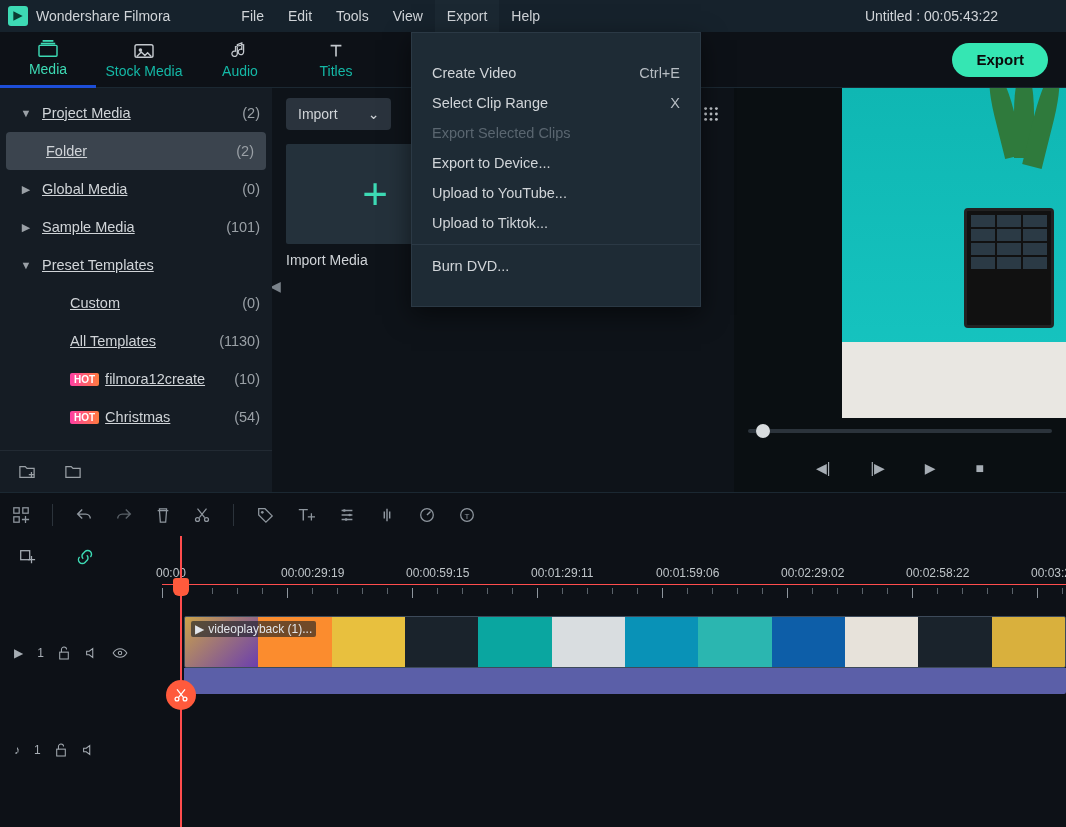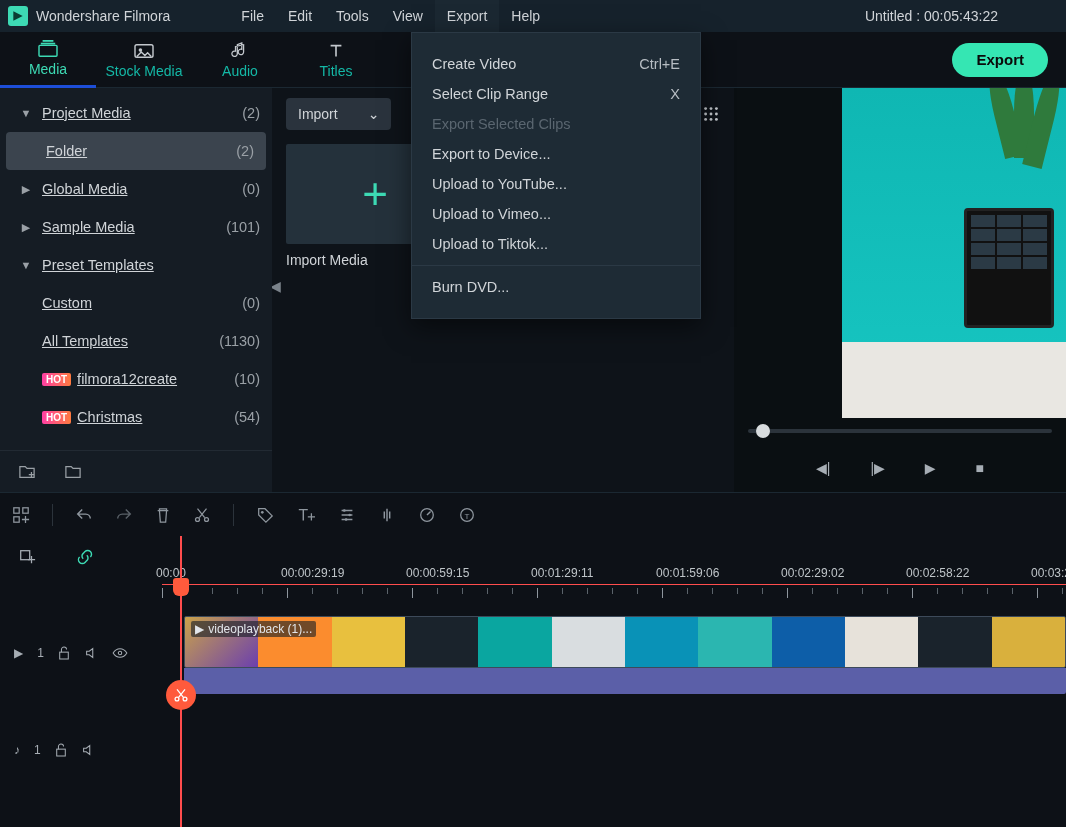--- a/index.html
+++ b/index.html
@@ -23,21 +23,21 @@
 .tab-icon{margin-bottom:2px;height:20px;display:flex;align-items:center;}
 .export-btn{background:#35e6b3;color:#0a0a0a;font-weight:600;border:none;border-radius:18px;height:34px;padding:0 24px;margin-right:18px;font-size:15px;cursor:pointer;}
 
 
 .mainrow{display:flex;height:404px;background:#0d1117;}
 
 
 .sidebar{width:272px;background:#151c24;display:flex;flex-direction:column;}
 .sidelist{flex:1;overflow:hidden;padding-top:6px;}
 .sideitem{display:flex;align-items:center;height:38px;padding:0 12px 0 18px;font-size:14.5px;cursor:pointer;}
-.sideitem.child{padding-left:42px;}
+.sideitem.child{padding-left:42px;margin-left:28px;}
 .sideitem .tri{width:16px;text-align:center;color:#9aa0a6;font-size:11px;margin-right:8px;}
 .sideitem .lbl{flex:1;text-decoration:underline;}
 .sideitem .cnt{color:#9aa0a6;}
 .sideitem.sel{background:#3b444e;border-radius:4px;margin:0 6px;padding-right:12px;padding-left:40px;}
 .hotbadge{background:linear-gradient(90deg,#ff3fa4,#ff7b3f);color:#fff;font-size:10px;font-weight:700;padding:1px 4px;border-radius:2px;margin-right:6px;}
 .sidefoot{display:flex;align-items:center;height:42px;border-top:1px solid #222a33;padding-left:18px;gap:28px;}
 .mini-ic{color:#9aa0a6;cursor:pointer;}
 
 
 .content{flex:1;background:#0e1319;padding:10px 14px;position:relative;overflow:hidden;}
@@ -71,21 +71,21 @@
 .monitor{position:absolute;right:12px;top:120px;width:90px;height:120px;background:#111;border-radius:4px;border:3px solid #222;}
 .mon-grid{display:grid;grid-template-columns:repeat(3,1fr);gap:2px;padding:4px;}
 .mon-grid div{height:12px;background:#2b3a45;}
 .desk{position:absolute;bottom:0;left:0;width:100%;height:76px;background:#e9e7e2;}
 .play-slider{height:26px;padding:0 14px;display:flex;align-items:center;}
 .slider-track{flex:1;height:4px;background:#2b333b;border-radius:2px;position:relative;}
 .slider-knob{position:absolute;left:8px;top:-5px;width:14px;height:14px;border-radius:50%;background:#d8dcde;}
 .play-ctrls{height:48px;display:flex;align-items:center;justify-content:center;gap:40px;font-size:15px;}
 
 
-.export-menu{position:absolute;left:411px;top:32px;width:290px;background:#1e2b35;border:1px solid #2b3945;box-shadow:0 8px 24px rgba(0,0,0,.5);z-index:50;padding:16px 0;font-size:14.5px;}
+.export-menu{position:absolute;left:411px;top:32px;width:290px;background:#1e2b35;border:1px solid #2b3945;box-shadow:0 8px 24px rgba(0,0,0,.5);z-index:50;padding:25px 0;font-size:14.5px;}
 .export-menu .mi{display:flex;align-items:center;height:30px;padding:0 20px;cursor:pointer;}
 .export-menu .mi span.sc{margin-left:auto;color:#b7bdc3;}
 .export-menu .mi.disabled{color:#5a6670;cursor:default;}
 .export-menu hr{border:none;border-top:1px solid #2b3945;margin:6px 0;}
 
 
 .toolbar{height:44px;background:#0d1117;border-top:1px solid #1b2832;display:flex;align-items:center;padding:0 12px;gap:22px;}
 .tool-ic{color:#8e969e;cursor:pointer;}
 .vdiv{width:1px;height:22px;background:#2b333b;}
 
@@ -582,22 +582,19 @@
   <div class="mi disabled">
       <span>Export Selected Clips</span>
     </div>
   <div class="mi">
       <span>Export to Device...</span>
     </div>
   <div class="mi">
       <span>Upload to YouTube...</span>
     </div>
   <div class="mi">
-      <span>Upload to Vimeo...</span>
-    </div>
-  <div class="mi">
       <span>Upload to Tiktok...</span>
     </div>
   <hr>
   <div class="mi">
       <span>Burn DVD...</span>
     </div>
 </div>
 
 </body></html>

